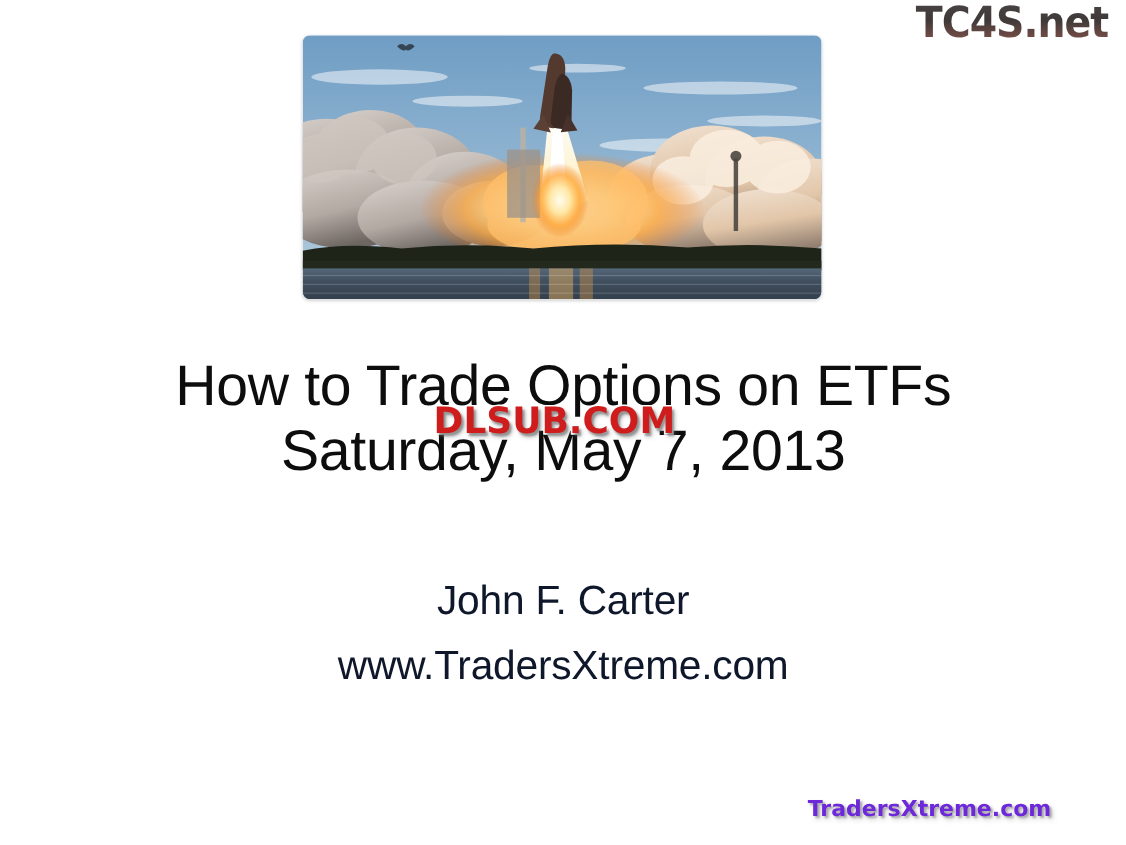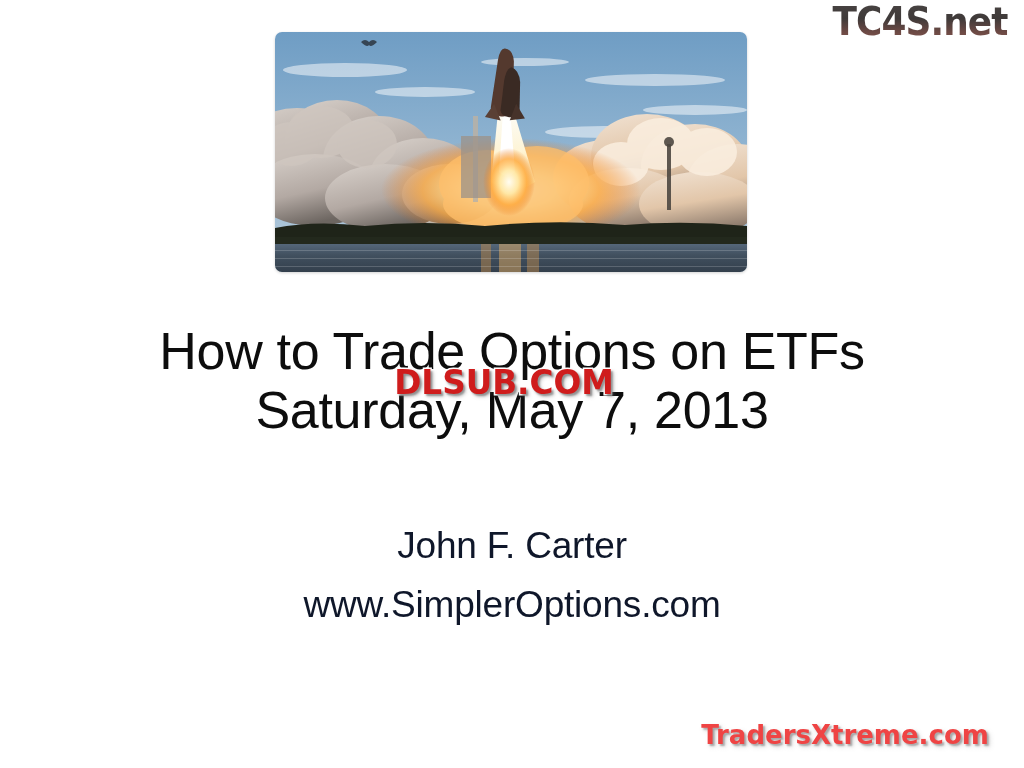--- a/index.html
+++ b/index.html
@@ -112,24 +112,24 @@
 
   
   .tx-logo {
     position: absolute;
     left: 672px;
     top: 714px;
     width: 346px;
     height: 42px;
     font-family: "DejaVu Sans", sans-serif;
     font-weight: bold;
-    font-size: 26px;
+    font-size: 20px;
     line-height: 42px;
     text-align: center;
-    color: #ef4444;
+    color: #6d28d9;
     -webkit-text-stroke: 3px #ffffff;
     paint-order: stroke fill;
     text-shadow:
        2px 2px 2px rgba(110,110,110,0.55),
        3px 3px 5px rgba(140,140,140,0.3);
     user-select: none;
   }
 </style>
 </head>
 <body>
@@ -264,18 +264,18 @@
 
   <div class="title-block">
     <div class="title-line">How to Trade Options on ETFs</div>
     <div class="title-line">Saturday, May 7, 2013</div>
   </div>
 
   <div class="dlsub-watermark">DLSUB.COM</div>
 
   <div class="subtitle-block">
     <div class="subtitle-line">John F. Carter</div>
-    <div class="subtitle-line">www.SimplerOptions.com</div>
+    <div class="subtitle-line">www.TradersXtreme.com</div>
   </div>
 
   <div class="tx-logo">TradersXtreme.com</div>
 
 </div>
 
 </body></html>

